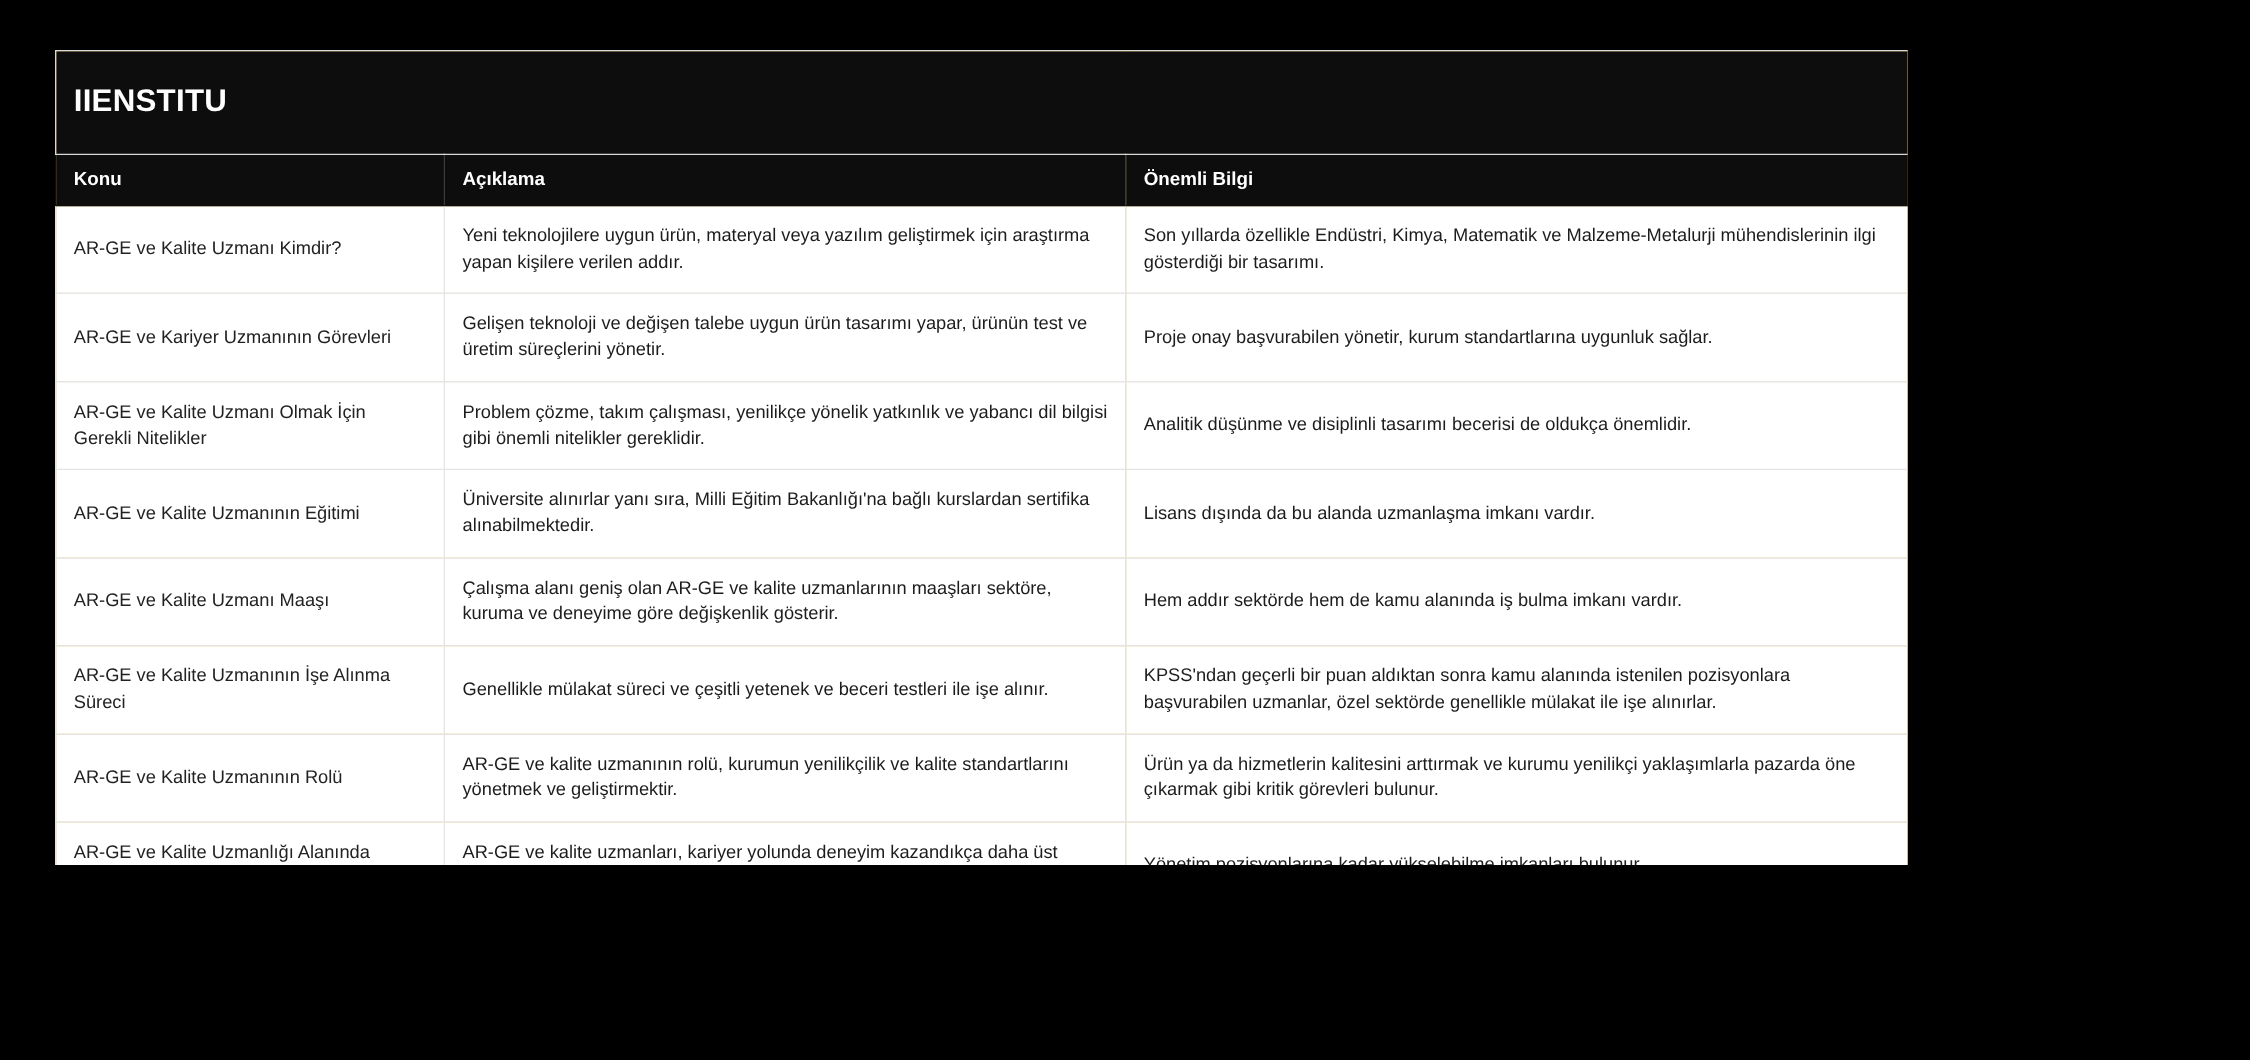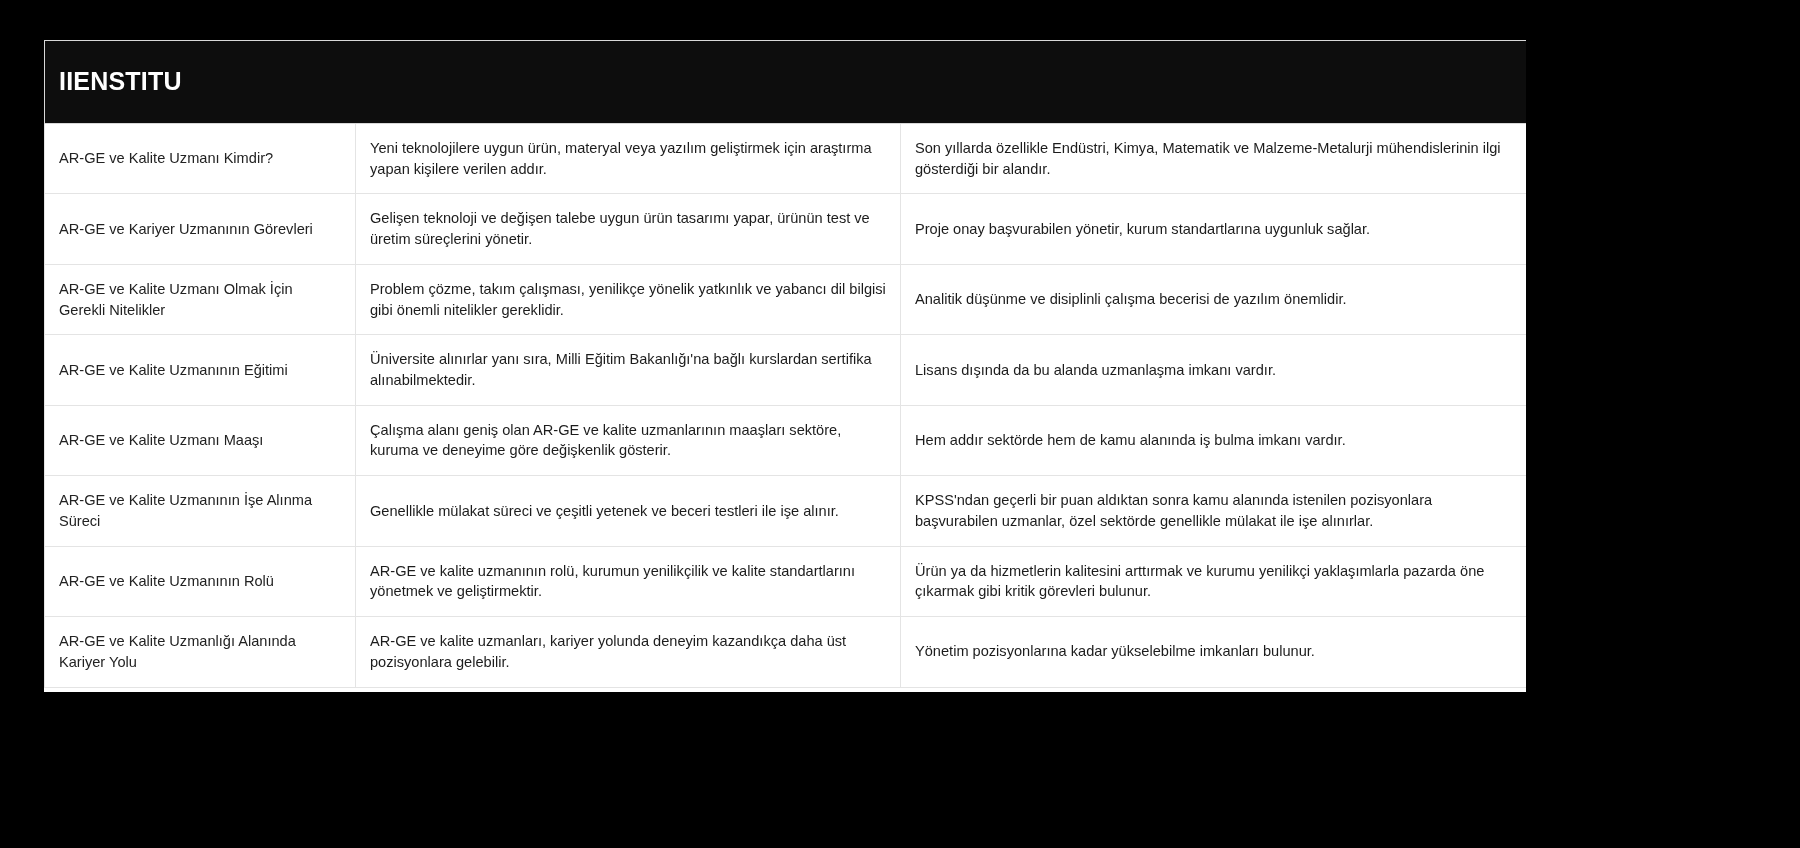--- a/index.html
+++ b/index.html
@@ -108,31 +108,36 @@
         <col class="c1">
         <col class="c2">
         <col class="c3">
       </colgroup>
       <thead>
         <tr class="brand-row">
           <td colspan="3">
             <div class="brand-title">IIENSTITU</div>
           </td>
         </tr>
+        <tr class="header-row">
+          <th>Konu</th>
+          <th>Açıklama</th>
+          <th>Önemli Bilgi</th>
+        </tr>
       </thead>
       <tbody id="table-body">
           <tr class="body-row">
             <td class="col-konu">
               <span class="cell-text">AR-GE ve Kalite Uzmanı Kimdir?</span>
             </td>
             <td class="col-aciklama">
               <span class="cell-text">Yeni teknolojilere uygun ürün, materyal veya yazılım geliştirmek için araştırma yapan kişilere verilen addır.</span>
             </td>
             <td class="col-onemli-bilgi">
-              <span class="cell-text">Son yıllarda özellikle Endüstri, Kimya, Matematik ve Malzeme-Metalurji mühendislerinin ilgi gösterdiği bir alandır.</span>
+              <span class="cell-text">Son yıllarda özellikle Endüstri, Kimya, Matematik ve Malzeme-Metalurji mühendislerinin ilgi gösterdiği bir tasarımı.</span>
             </td>
           </tr>
           <tr class="body-row">
             <td class="col-konu">
               <span class="cell-text">AR-GE ve Kariyer Uzmanının Görevleri</span>
             </td>
             <td class="col-aciklama">
               <span class="cell-text">Gelişen teknoloji ve değişen talebe uygun ürün tasarımı yapar, ürünün test ve üretim süreçlerini yönetir.</span>
             </td>
             <td class="col-onemli-bilgi">
@@ -140,21 +145,21 @@
             </td>
           </tr>
           <tr class="body-row">
             <td class="col-konu">
               <span class="cell-text">AR-GE ve Kalite Uzmanı Olmak İçin Gerekli Nitelikler</span>
             </td>
             <td class="col-aciklama">
               <span class="cell-text">Problem çözme, takım çalışması, yenilikçe yönelik yatkınlık ve yabancı dil bilgisi gibi önemli nitelikler gereklidir.</span>
             </td>
             <td class="col-onemli-bilgi">
-              <span class="cell-text">Analitik düşünme ve disiplinli çalışma becerisi de yazılım önemlidir.</span>
+              <span class="cell-text">Analitik düşünme ve disiplinli tasarımı becerisi de oldukça önemlidir.</span>
             </td>
           </tr>
           <tr class="body-row">
             <td class="col-konu">
               <span class="cell-text">AR-GE ve Kalite Uzmanının Eğitimi</span>
             </td>
             <td class="col-aciklama">
               <span class="cell-text">Üniversite alınırlar yanı sıra, Milli Eğitim Bakanlığı'na bağlı kurslardan sertifika alınabilmektedir.</span>
             </td>
             <td class="col-onemli-bilgi">

